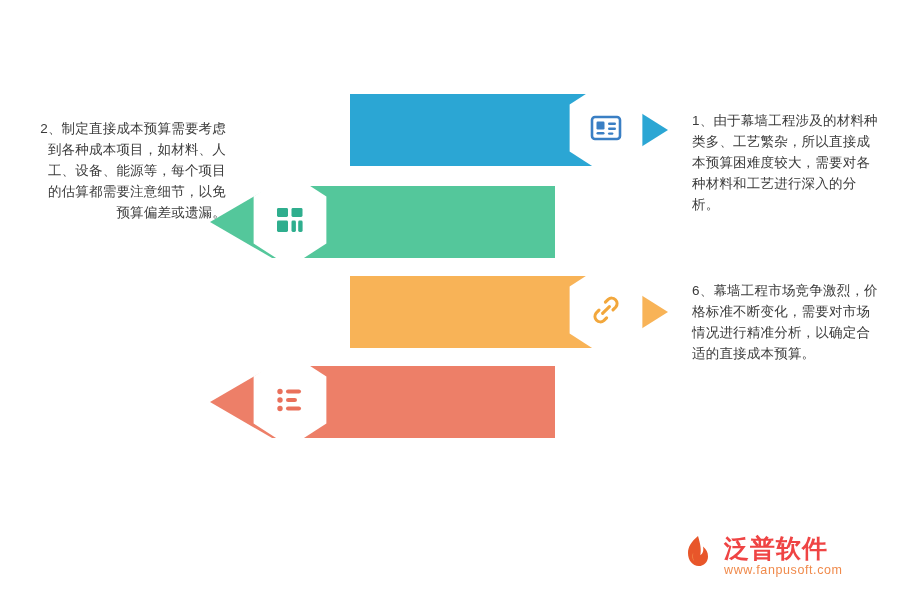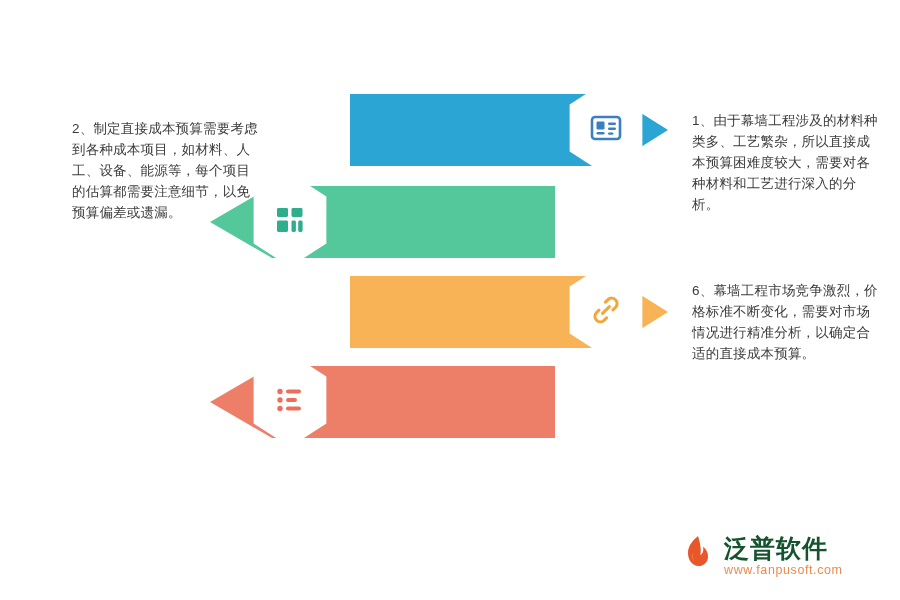--- a/index.html
+++ b/index.html
@@ -82,21 +82,21 @@
   
   .textblock {
     position: absolute;
     font-size: 13.5px;
     line-height: 21px;
     color: #3b3b3b;
     letter-spacing: 0.2px;
     text-align: justify;
     text-justify: inter-ideograph;
   }
-  .tb-left  { width: 186px; text-align: left; margin-left: 32px; }
+  .tb-left  { width: 186px; text-align: right; }
   .tb-right { width: 186px; text-align: left; }
 
   .tb1 { left: 692px; top: 110px; }
   .tb2 { left: 40px;  top: 118px; }
   .tb3 { left: 692px; top: 280px; }
   .tb4 { left: 40px;  top: 368px; }
 
   
   #logo {
     position: absolute;
@@ -111,21 +111,21 @@
     top: 2px;
     width: 40px;
     height: 38px;
   }
   .logo-name {
     position: absolute;
     left: 46px;
     top: 0px;
     font-size: 25px;
     font-weight: bold;
-    color: #14532d;
+    color: #ef4444;
     letter-spacing: 1px;
     white-space: nowrap;
   }
   .logo-url {
     position: absolute;
     left: 46px;
     top: 31px;
     font-size: 12.5px;
     color: #f08a4b;
     letter-spacing: 0.6px;

